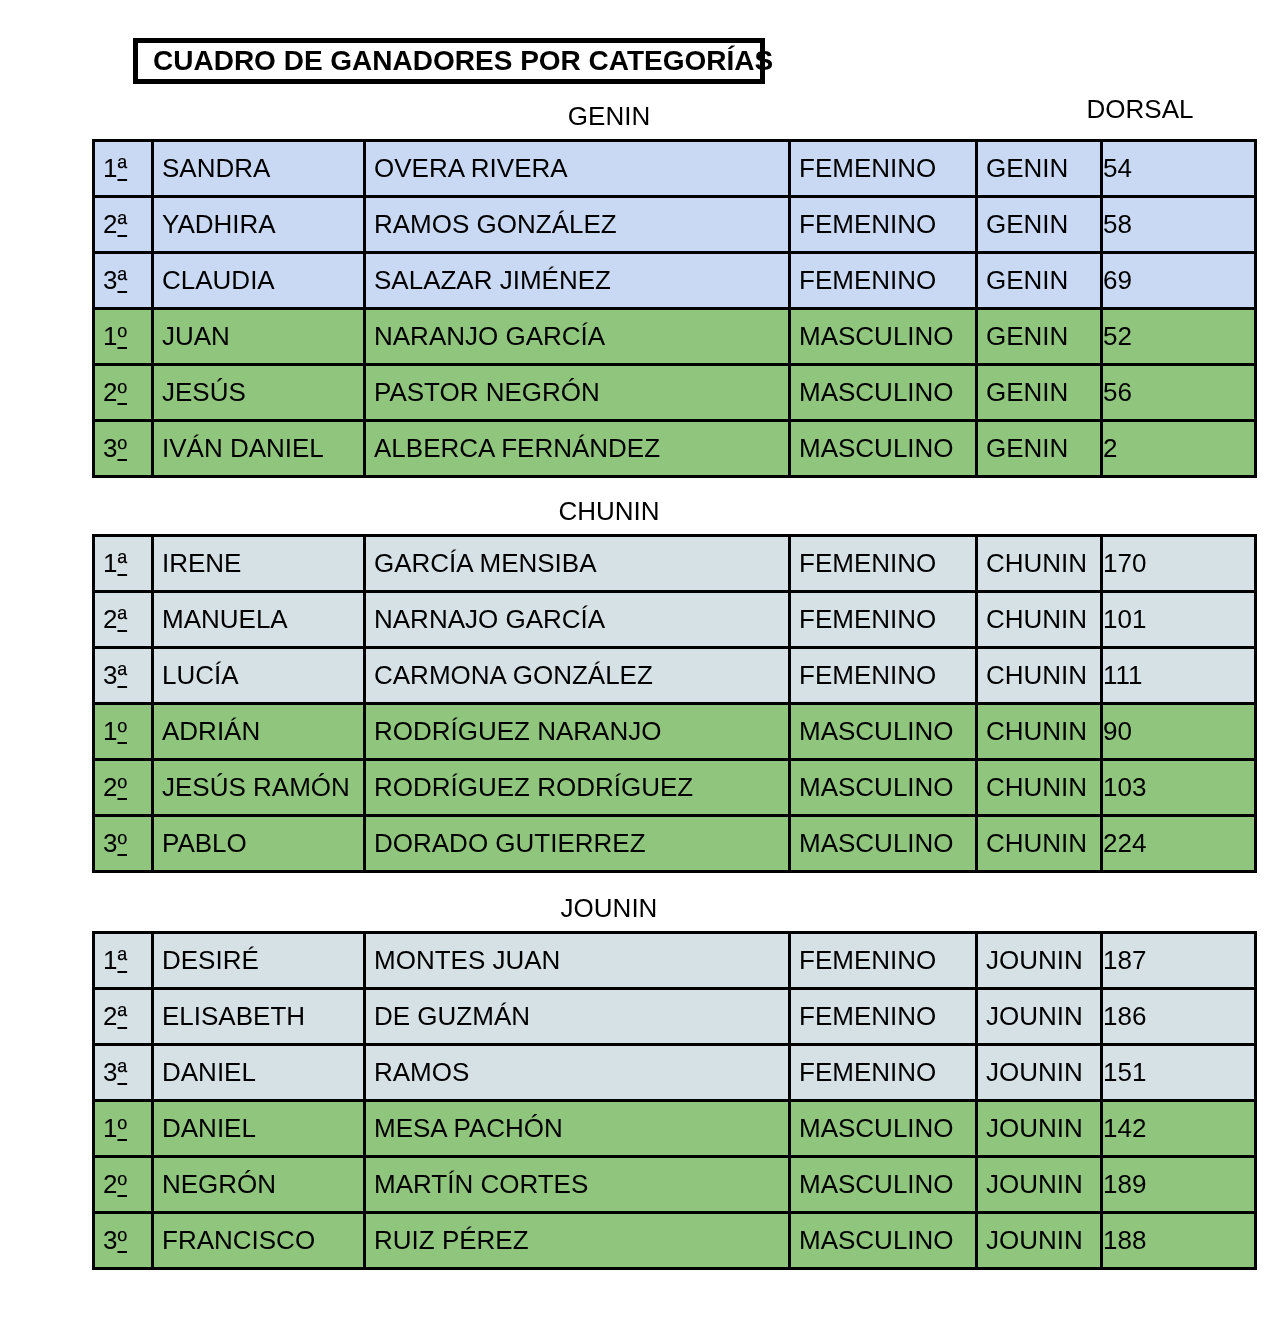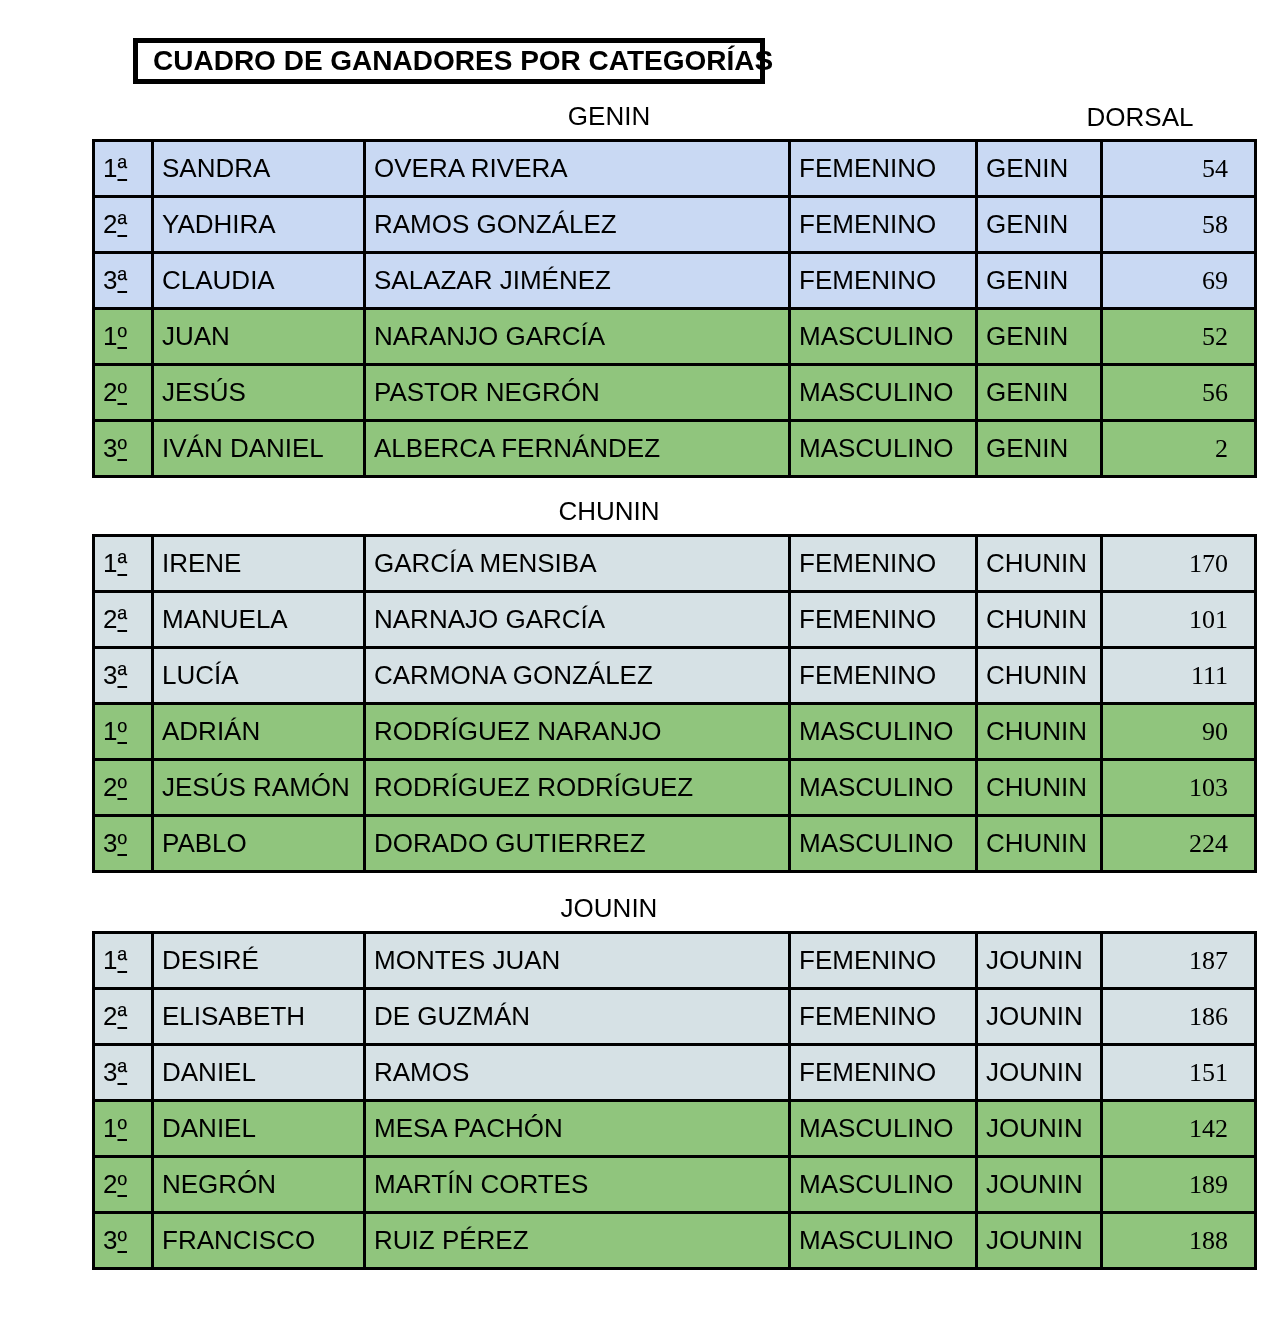--- a/index.html
+++ b/index.html
@@ -41,45 +41,43 @@
     left: 78px;
     width: 1062px;
     bottom: 7px;
     text-align: center;
     font-size: 26px;
   }
   .dorsal-label {
     position: absolute;
     left: 1058px;
     width: 164px;
-    bottom: 6px;
+    bottom: 14px;
     text-align: center;
     font-size: 26px;
   }
   table.winners {
     margin-left: 92px;
     width: 1162px;
     border-collapse: collapse;
     table-layout: fixed;
   }
   table.winners td {
     box-sizing: border-box;
     border: 3px solid #000000;
     height: 56px;
     font-size: 26px;
     padding: 0 0 0 8px;
     overflow: hidden;
     white-space: nowrap;
     vertical-align: middle;
   }
   table.winners td.dorsal {
-    text-align: right;
     padding-right: 26px;
     padding-left: 0;
-    font-family: Liberation Serif, serif;
   }
   .ord { text-decoration: underline; }
   col.c-rank  { width: 59px; }
   col.c-first { width: 212px; }
   col.c-last  { width: 425px; }
   col.c-gen   { width: 187px; }
   col.c-cat   { width: 125px; }
   col.c-dor   { width: 154px; }
 </style>
 </head>

